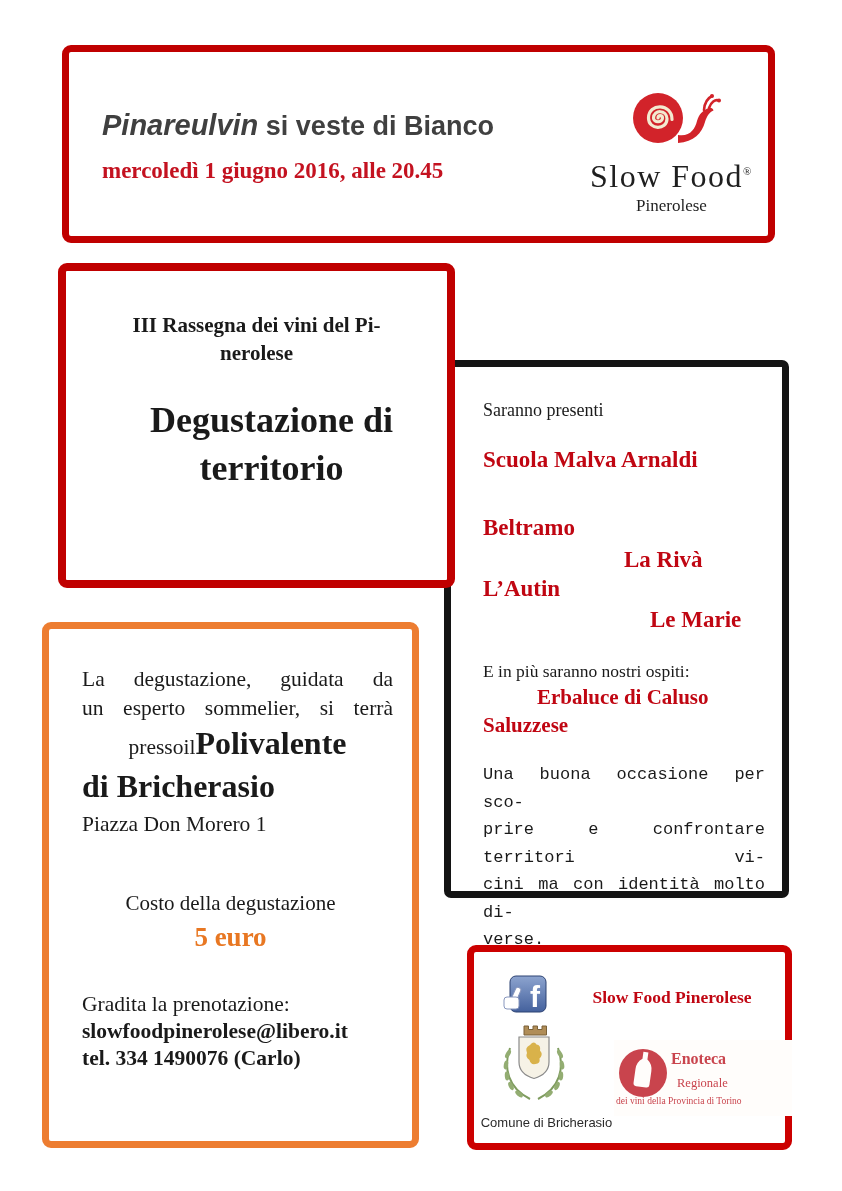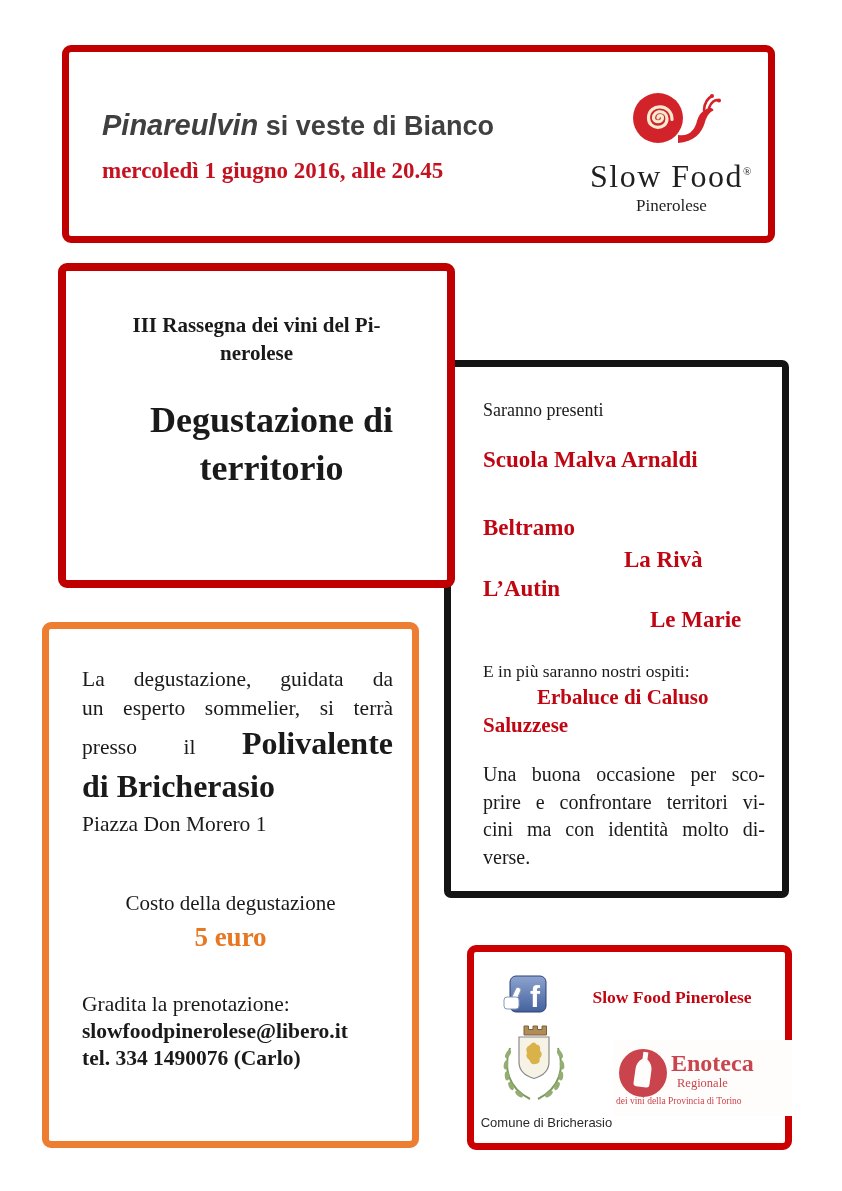--- a/index.html
+++ b/index.html
@@ -40,51 +40,51 @@
   .pr-n0 { left:32px;  top:80px;  }
   .pr-n1 { left:32px;  top:148px; }
   .pr-n2 { left:173px; top:180px; }
   .pr-n3 { left:32px;  top:209px; }
   .pr-n4 { left:199px; top:240px; }
   .pr-guests-intro { position:absolute; left:32px; top:294px; font-size:17.5px; }
   .pr-guest { position:absolute; font-size:21px; font-weight:bold; color:#c00612; white-space:nowrap; }
   .pr-g0 { left:86px; top:318px; }
   .pr-g1 { left:32px; top:346px; }
   .pr-note { position:absolute; left:32px; top:394px; width:282px;
-    font-size:20px; line-height:27.5px; }
+    font-size:17px; line-height:27.5px;font-family:Liberation Mono, monospace; }
   .jline { text-align:justify; text-align-last:justify; }
   .jline-last { text-align:left; }
 
   
   .box-details { left:42px; top:622px; width:377px; height:526px;
     border:7px solid #ed7d31; border-radius:9px; }
   .dt-par { position:absolute; left:33px; top:36px; width:311px; font-size:21.5px; }
   .dt-l1, .dt-l2 { line-height:29px; }
-  .dt-l3 { display:flex; justify-content:space-between; align-items:baseline; height:43px; }
+  .dt-l3 { display:flex; justify-content:center; align-items:baseline; height:43px; }
   .dt-big { font-size:32px; font-weight:bold; line-height:40px; }
   .dt-l4 { height:43px; }
   .dt-address { line-height:30px; }
   .dt-cost-label { position:absolute; left:0; top:262px; width:100%; text-align:center; font-size:21px; }
   .dt-cost-value { position:absolute; left:0; top:293px; width:100%; text-align:center;
     font-size:27px; font-weight:bold; color:#e87722; }
   .dt-booking { position:absolute; left:33px; top:362px; font-size:21.5px; line-height:27px; }
   .dt-bold { font-weight:bold; }
 
   
   .box-footer { left:467px; top:945px; width:325px; height:205px;
     border:7px solid #cc0000; border-radius:9px; }
   .ft-fb { position:absolute; left:28px; top:22px; }
   .ft-fb-label { position:absolute; left:98px; top:35px; width:200px; text-align:center;
     font-size:17.5px; font-weight:bold; color:#c00612; }
   .ft-arms { position:absolute; left:22px; top:70px; }
   .ft-comune { position:absolute; left:0px; top:163px; width:145px; text-align:center;
     font-family:"Liberation Sans","DejaVu Sans",sans-serif; font-size:13px; color:#2b2b2b; }
   .ft-enoteca { position:absolute; left:140px; top:88px; width:178px; height:76px; background:#fffdfb; }
   .en-circle { position:absolute; left:3px; top:7px; }
-  .en-name { position:absolute; left:57px; top:10px; font-size:24px; font-weight:bold; color:#c9444d; }
+  .en-name { position:absolute; left:57px; top:10px; font-size:16px; font-weight:bold; color:#c9444d; }
   .en-line2 { position:absolute; left:63px; top:36px; font-size:12.5px; color:#c9444d; }
   .en-line3 { position:absolute; left:2px; top:56px; width:176px; font-size:9.5px; color:#c9444d; white-space:nowrap; }
 </style>
 </head>
 <body>
 
 <div class="page">
 
   <div class="box box-header">
     <div class="hdr-title">

